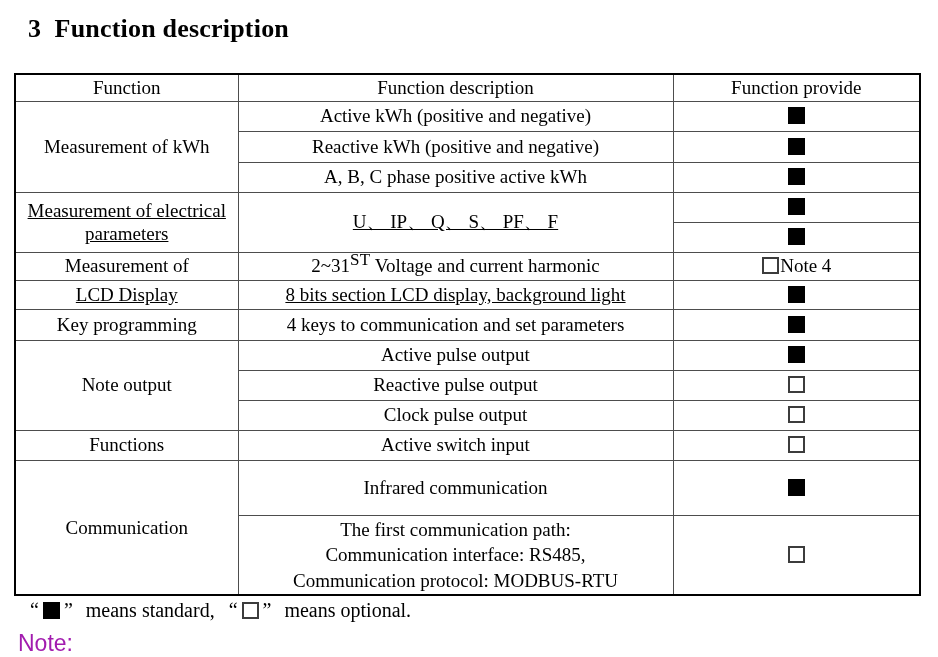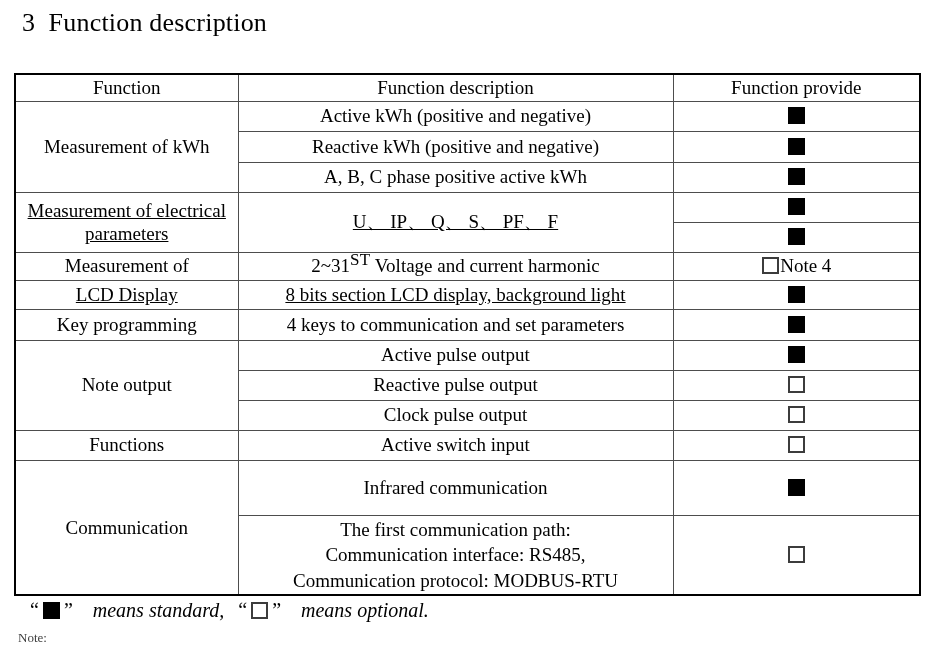--- a/index.html
+++ b/index.html
@@ -3,22 +3,22 @@
 <meta charset="utf-8">
 <style>
   html, body { margin:0; padding:0; background:#ffffff; }
   body {
     width:938px; height:657px; overflow:hidden;
     font-family:"Liberation Serif", serif; color:#000;
   }
   .page { position:relative; width:938px; height:657px; background:#fff; }
 
   .title {
-    position:absolute; left:18px; top:4px; margin:4px;
-    font-size:26px; font-weight:normal; letter-spacing:0.2px;
+    position:absolute; left:18px; top:4px; margin:10px;
+    font-size:26px; font-weight:bold; letter-spacing:0.2px;
     white-space:pre; color:#000;
   }
 
   table.fn-table {
     position:absolute; left:14px; top:73px; width:905px;
     border-collapse:collapse; table-layout:fixed;
     font-size:19px; line-height:1.25;
     border:2px solid #000;
   }
   .fn-table th, .fn-table td {
@@ -46,27 +46,27 @@
   }
 
   .desc-lines div { line-height:1.32; }
 
   .legend {
     position:absolute; left:30px; top:599px;
     font-size:20px; white-space:nowrap;
   }
   .legend .q { font-size:20px; }
   .legend .sq { margin:0 4px; vertical-align:-2px; }
-  .legend .word { margin-left:20px;font-style:italic; }
+  .legend .word { margin-left:13px; }
   .legend .second { margin-left:14px; }
 
   .note-label {
     position:absolute; left:18px; top:630px;
-    font-family:Liberation Serif, serif;
-    font-size:13px; color:#404040;
+    font-family:Liberation Sans, sans-serif;
+    font-size:23px; color:#a21caf;
   }
 </style>
 </head>
 <body>
 
 <div class="page">
 
   <h1 class="title">3  Function description</h1>
 
   <table class="fn-table">

